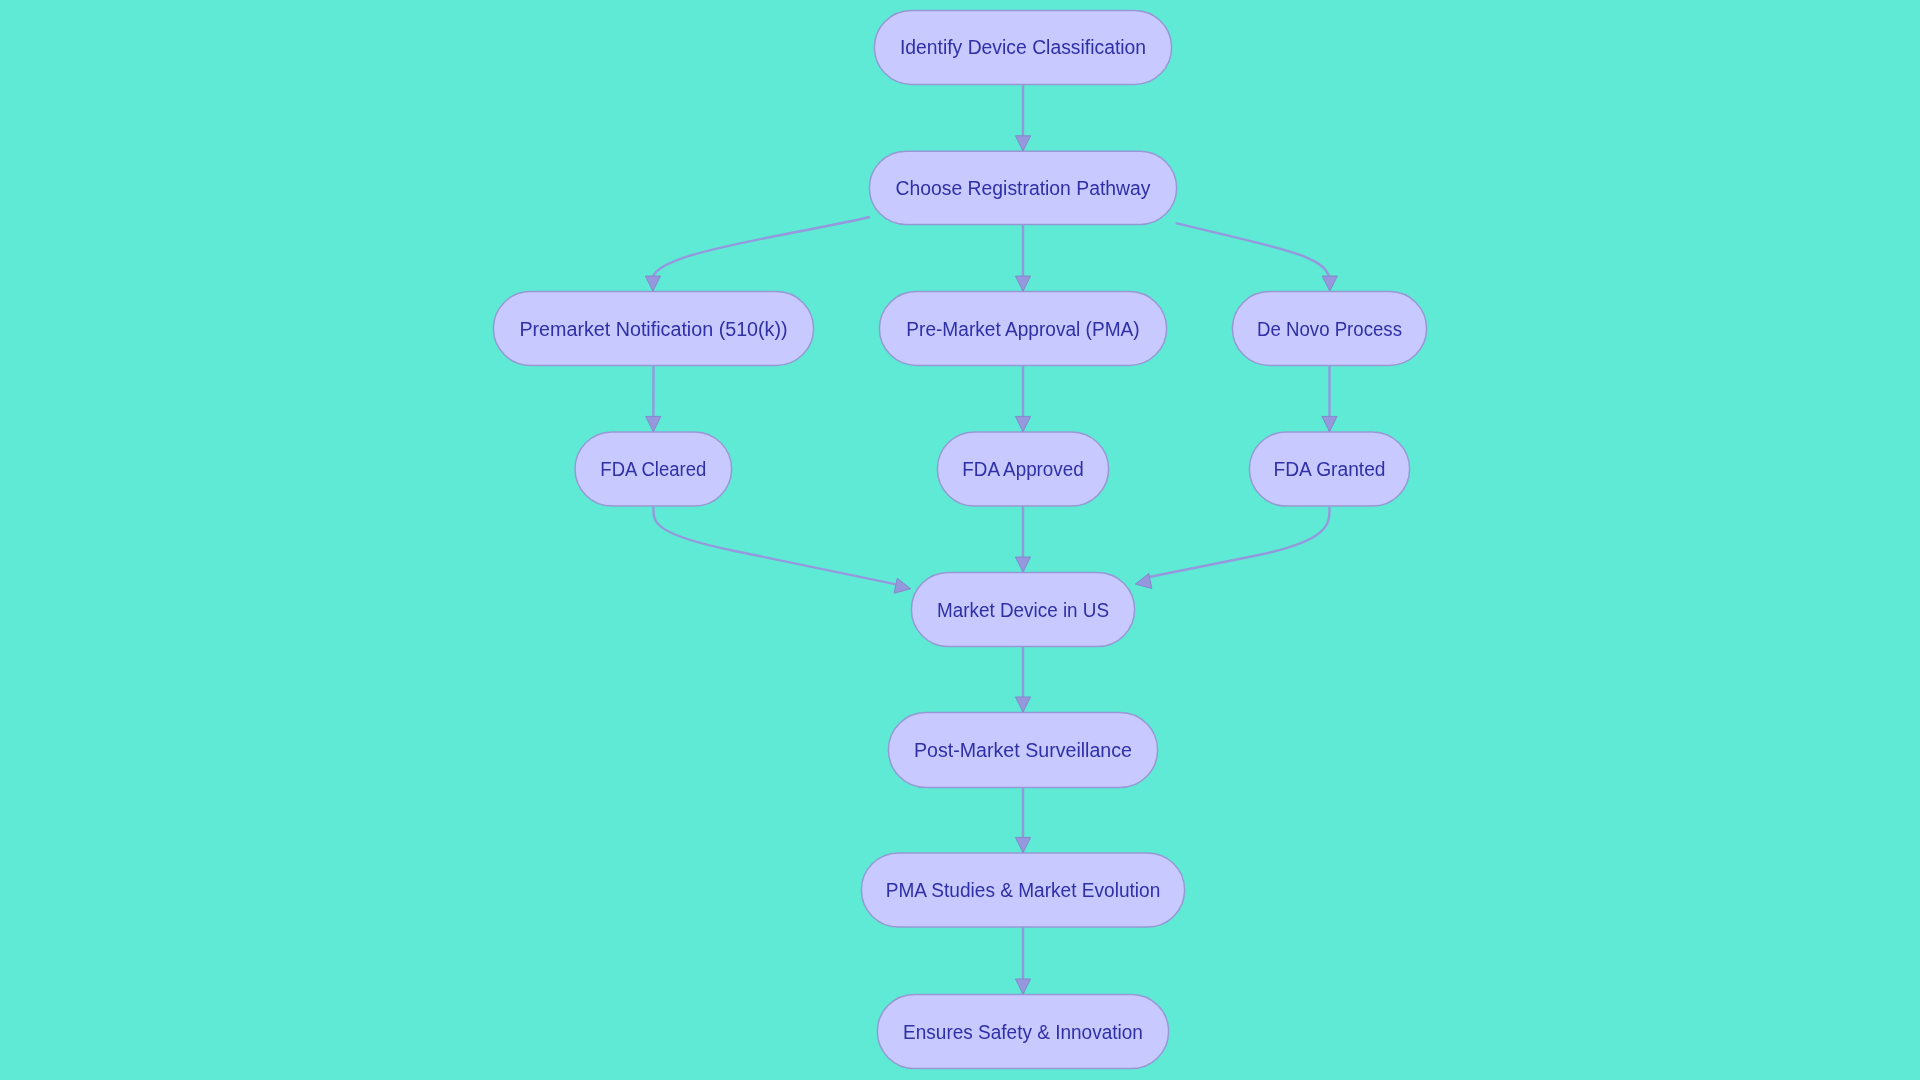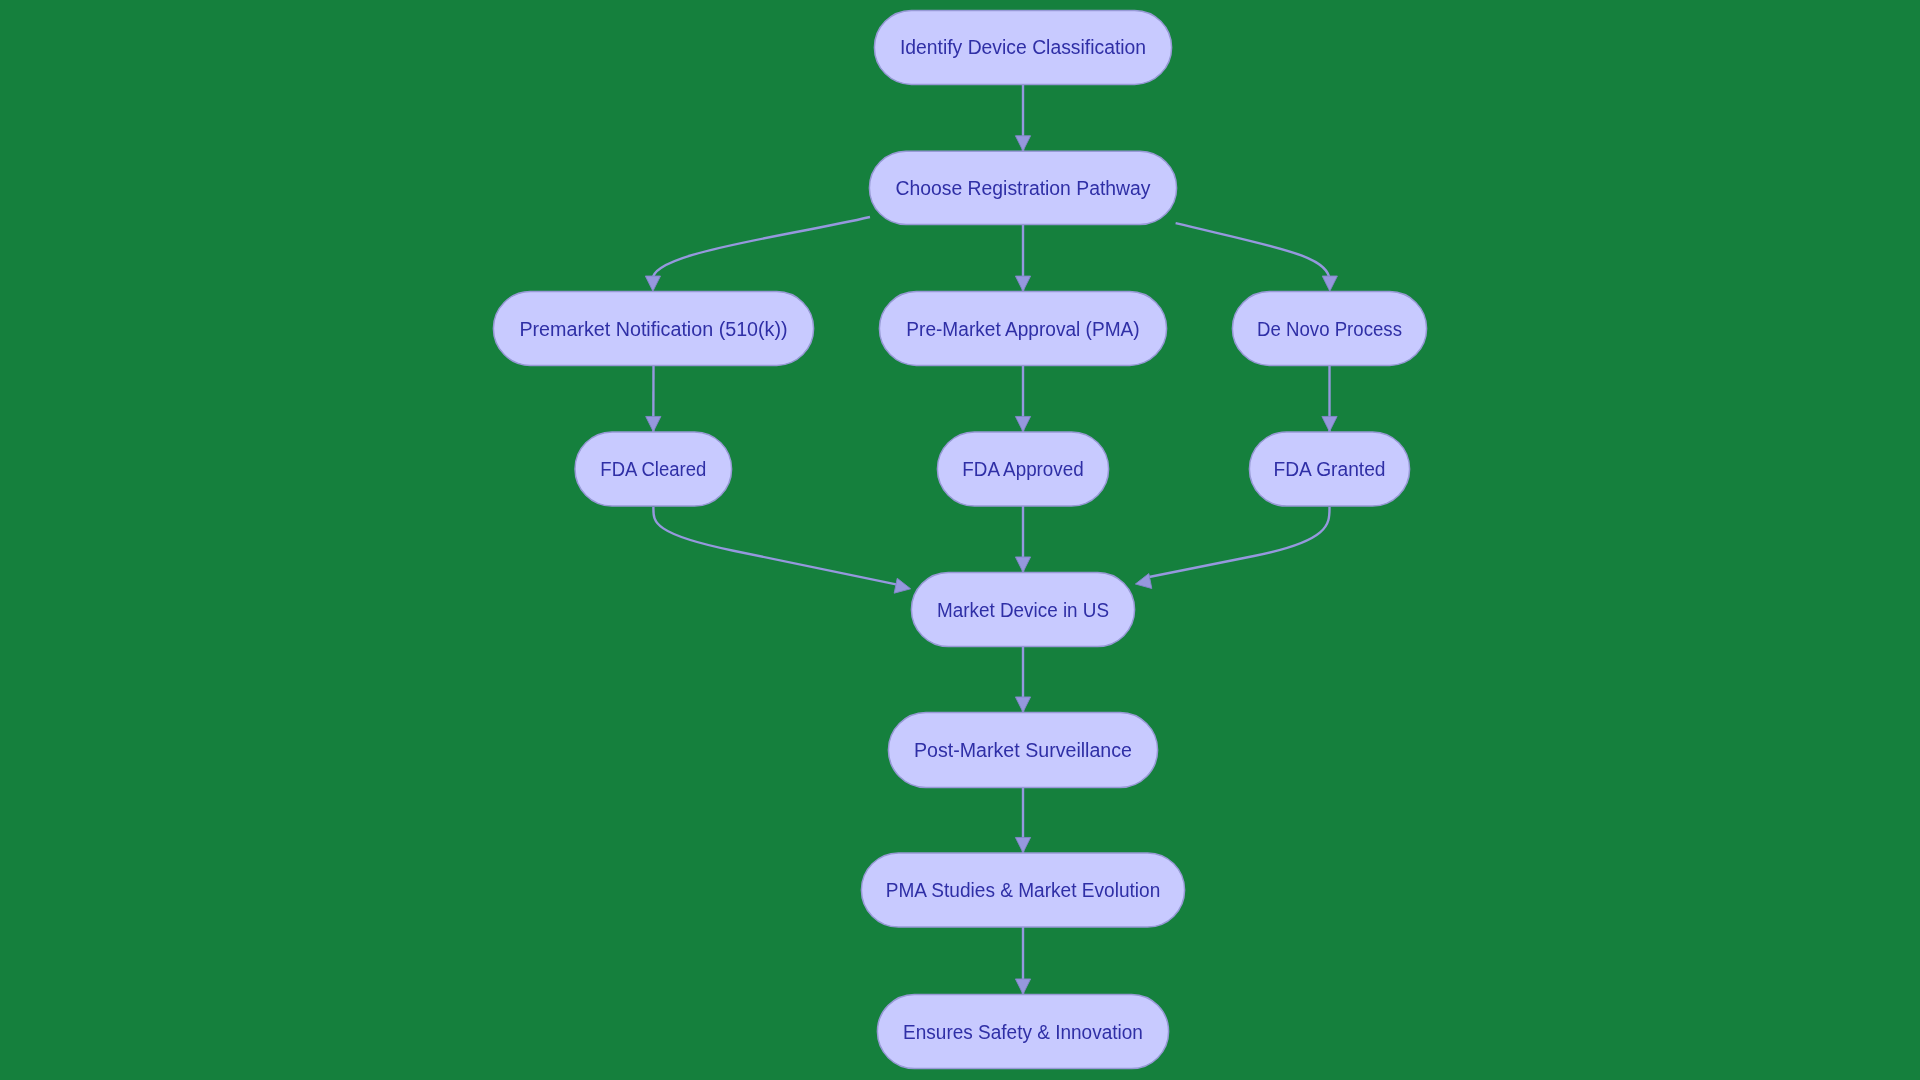--- a/index.html
+++ b/index.html
@@ -1,19 +1,19 @@
 <!DOCTYPE html>
 <html><head>
 <meta charset="utf-8">
 <title>FDA Medical Device Registration Pathway</title>
 <style>
   html,body{margin:0;padding:0;}
   body{width:1920px;height:1080px;background:#ffffff;overflow:hidden;
        font-family:"Liberation Sans",sans-serif;}
-  #stage{position:relative;width:1920px;height:1080px;background:#15803d;}
+  #stage{position:relative;width:1920px;height:1080px;background:#5eead4;}
   svg.flow{position:absolute;left:0;top:0;width:1920px;height:1080px;display:block;
            shape-rendering:geometricPrecision;transform:translateZ(0);}
   .edge-path{fill:none;stroke:#9698de;stroke-width:2.4;stroke-linecap:butt;}
   .edge-arrow{fill:#9698de;stroke:#8385ca;stroke-width:0.9;stroke-linejoin:miter;}
   .node-shape{fill:#c8caff;stroke:#9799d6;stroke-width:1.5;}
   .node-label{font-size:20px;fill:#2f2fa6;font-family:"Liberation Sans",sans-serif;
               text-anchor:middle;white-space:pre;}
 </style>
 </head>
 <body>

